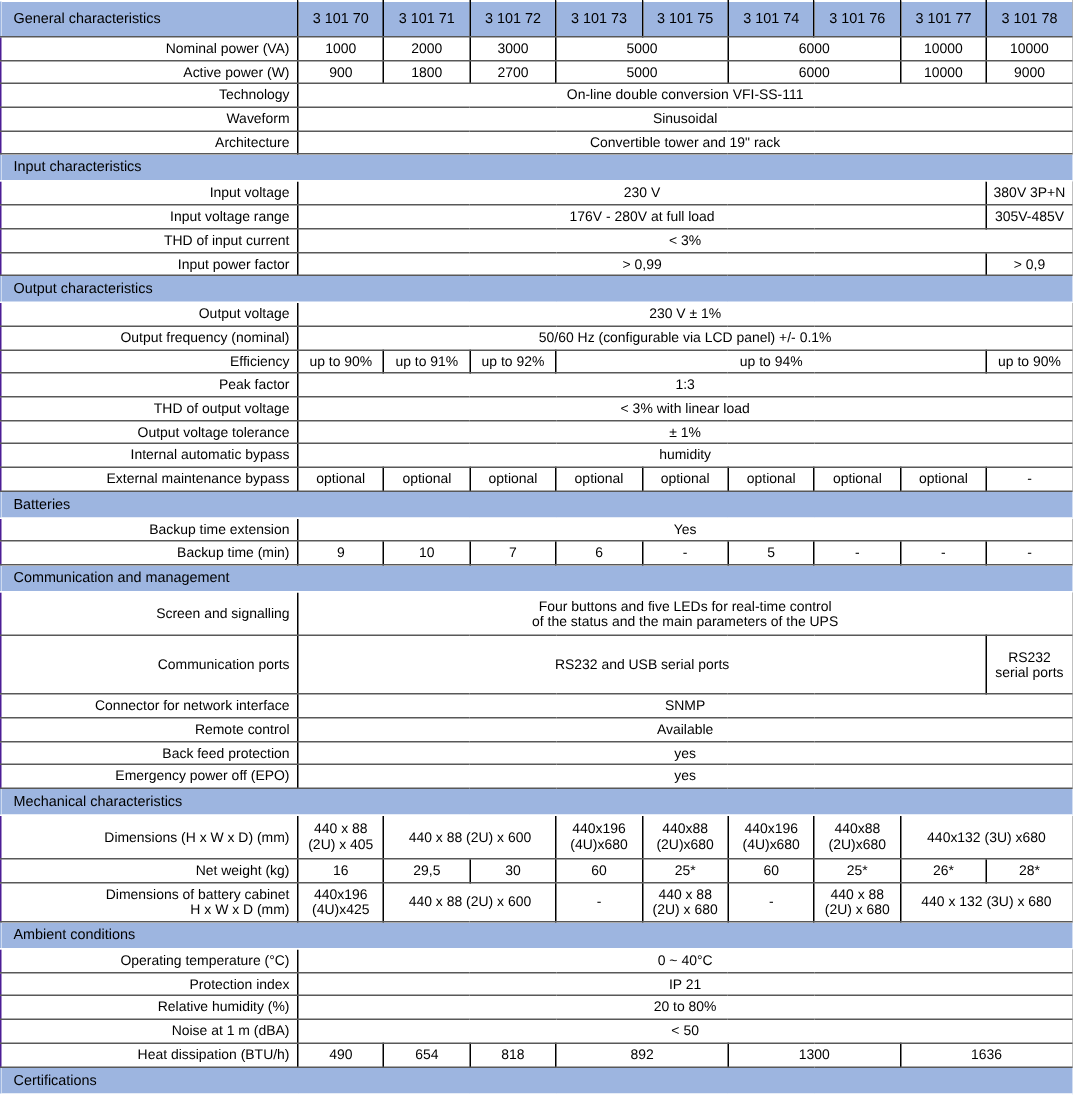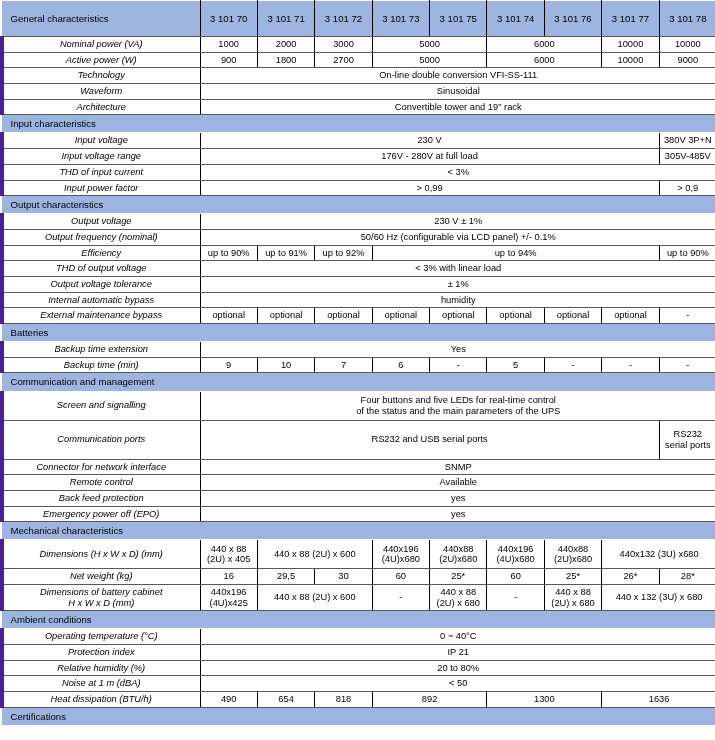--- a/index.html
+++ b/index.html
@@ -46,35 +46,34 @@
     border-top: 1px solid #ffffff;
     border-bottom: 1px solid #ffffff;
     height: 14px;
     margin-top: 24px;
   }
   
   tr.codes th {
     background: #9db5e0;
     font-weight: normal;
     font-size: 9.6px;
-    height: 36px;
+    height: 24px;
     border-top: 1px solid #ffffff;
     border-bottom: 1px solid #585858;
   }
   tr.codes th.lblcell {
     text-align: left;
     padding-left: 8px;
     border-left: 1px solid #9db5e0;
   }
   td.lbl, th.lbl {
-    text-align: center;
+    text-align: right;
     padding-right: 5px;
-    border-left: 4px solid #4c1d95;
+    border-left: 1px solid #4c1d95;
     white-space: normal;
-    font-style: italic;
   }
   td.val { }
   tr.h1 td { height: 15px; }
   tr.h2 td { height: 21px; }
   tr.h3 td { height: 29px; }
   tr.h4 td { height: 39px; }
 </style>
 </head>
 <body>
 
@@ -187,20 +186,24 @@
 
   <tr class="h1">
     <td class="lbl">Efficiency</td>
     <td class="val">up to 90%</td>
     <td class="val">up to 91%</td>
     <td class="val">up to 92%</td>
     <td class="val" colspan="5">up to 94%</td>
     <td class="val">up to 90%</td>
   </tr>
 
+  <tr class="h1">
+    <td class="lbl">Peak factor</td>
+    <td class="val" colspan="9">1:3</td>
+  </tr>
 
   <tr class="h1">
     <td class="lbl">THD of output voltage</td>
     <td class="val" colspan="9">&lt; 3% with linear load</td>
   </tr>
 
   <tr class="h1">
     <td class="lbl">Output voltage tolerance</td>
     <td class="val" colspan="9">± 1%</td>
   </tr>

